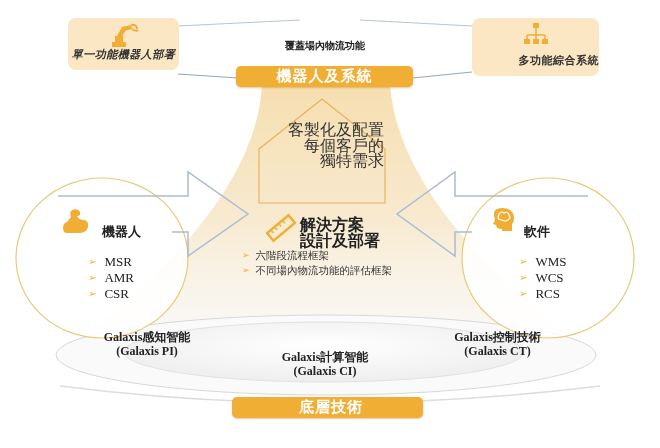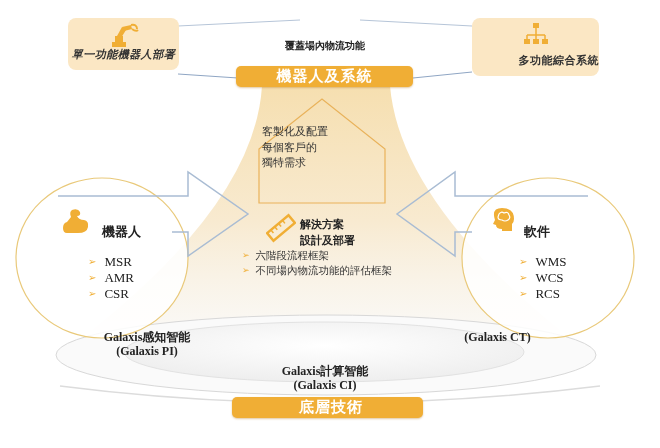--- a/index.html
+++ b/index.html
@@ -2,26 +2,26 @@
 <html><head>
 <meta charset="utf-8">
 <style>
   html,body{margin:0;padding:0;background:#ffffff;}
   body{width:660px;height:448px;position:relative;overflow:hidden;font-family:"DejaVu Sans","Liberation Sans",sans-serif;color:#222;}
   .abs{position:absolute;}
   svg.bg{position:absolute;left:0;top:0;}
   .card{position:absolute;background:#fbe7c4;border-radius:8px;display:flex;flex-direction:column;align-items:center;justify-content:flex-end;padding-bottom:8px;box-sizing:border-box;}
   .card-label{font-size:11px;font-weight:bold;color:#333;letter-spacing:0.5px;}
   .pill{position:absolute;background:#f0ae35;border-radius:5px;color:#fff;font-weight:bold;font-size:15px;display:flex;align-items:center;justify-content:center;letter-spacing:1px;box-shadow:0 1px 2px rgba(180,120,30,0.4);}
-  .house-text{position:absolute;left:262px;top:124px;width:122px;text-align:left;font-family:Liberation Sans, sans-serif;font-size:11px;line-height:15.5px;color:#333;}
+  .house-text{position:absolute;left:262px;top:124px;width:122px;text-align:right;font-family:Liberation Mono, monospace;font-size:16px;line-height:15.5px;color:#333;}
   .circle-title{position:absolute;font-size:13px;font-weight:bold;color:#222;margin-top:8px;}
   .bullets{position:absolute;list-style:none;margin:0;padding:0;font-family:"Liberation Serif","DejaVu Serif",serif;font-size:13px;line-height:16px;color:#222;}
   .bullets li{display:flex;align-items:center;}
   .bullets .arr{color:#f0ae35;font-size:10px;margin-right:8px;}
-  .sol-title{position:absolute;left:300px;top:217px;font-size:11px;font-weight:bold;line-height:16px;color:#222;}
+  .sol-title{position:absolute;left:300px;top:217px;font-size:16px;font-weight:bold;line-height:16px;color:#222;}
   .sol-list{position:absolute;left:242px;top:248px;list-style:none;margin:0;padding:0;font-family:"DejaVu Serif","Liberation Serif",serif;font-size:10.5px;line-height:15px;color:#333;}
   .sol-list li{display:flex;align-items:center;}
   .sol-list .arr{color:#f0ae35;font-size:9px;margin-right:6px;}
   .tech{position:absolute;text-align:center;font-family:"Liberation Serif","DejaVu Serif",serif;font-size:12px;font-weight:bold;line-height:14px;color:#222;}
 </style>
 </head>
 <body>
 
 <svg class="bg" width="660" height="448" viewBox="0 0 660 448">
   <defs>
@@ -154,21 +154,22 @@
   <li>
       <span class="arr">➢</span>
       <span>RCS</span>
     </li>
 </ul>
 
 <div class="tech" style="left:92px;top:330px;width:110px;">
   <div>Galaxis感知智能</div>
   <div>(Galaxis PI)</div>
 </div>
-<div class="tech" style="left:270px;top:364px;width:110px;">
+<div class="tech" style="left:270px;top:350px;width:110px;">
   <div>Galaxis計算智能</div>
   <div>(Galaxis CI)</div>
 </div>
 <div class="tech" style="left:440px;top:330px;width:115px;">
+  <div>Galaxis控制技術</div>
   <div>(Galaxis CT)</div>
 </div>
 
 <div class="pill" style="left:232px;top:397px;width:184px;height:21px;padding-left:7px;">底層技術</div>
 
 </body></html>

